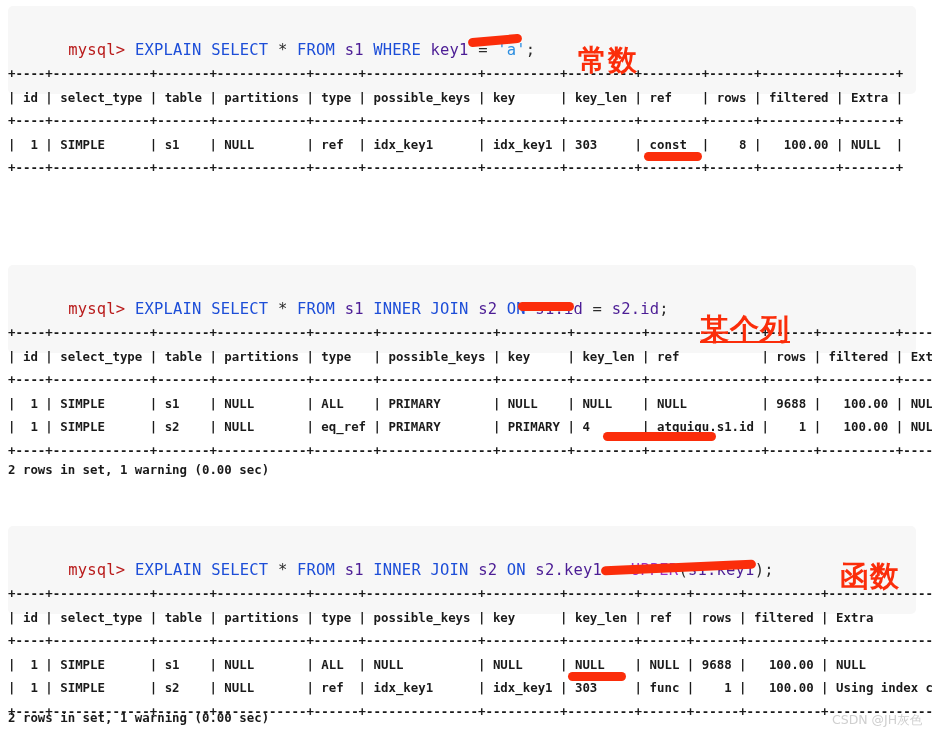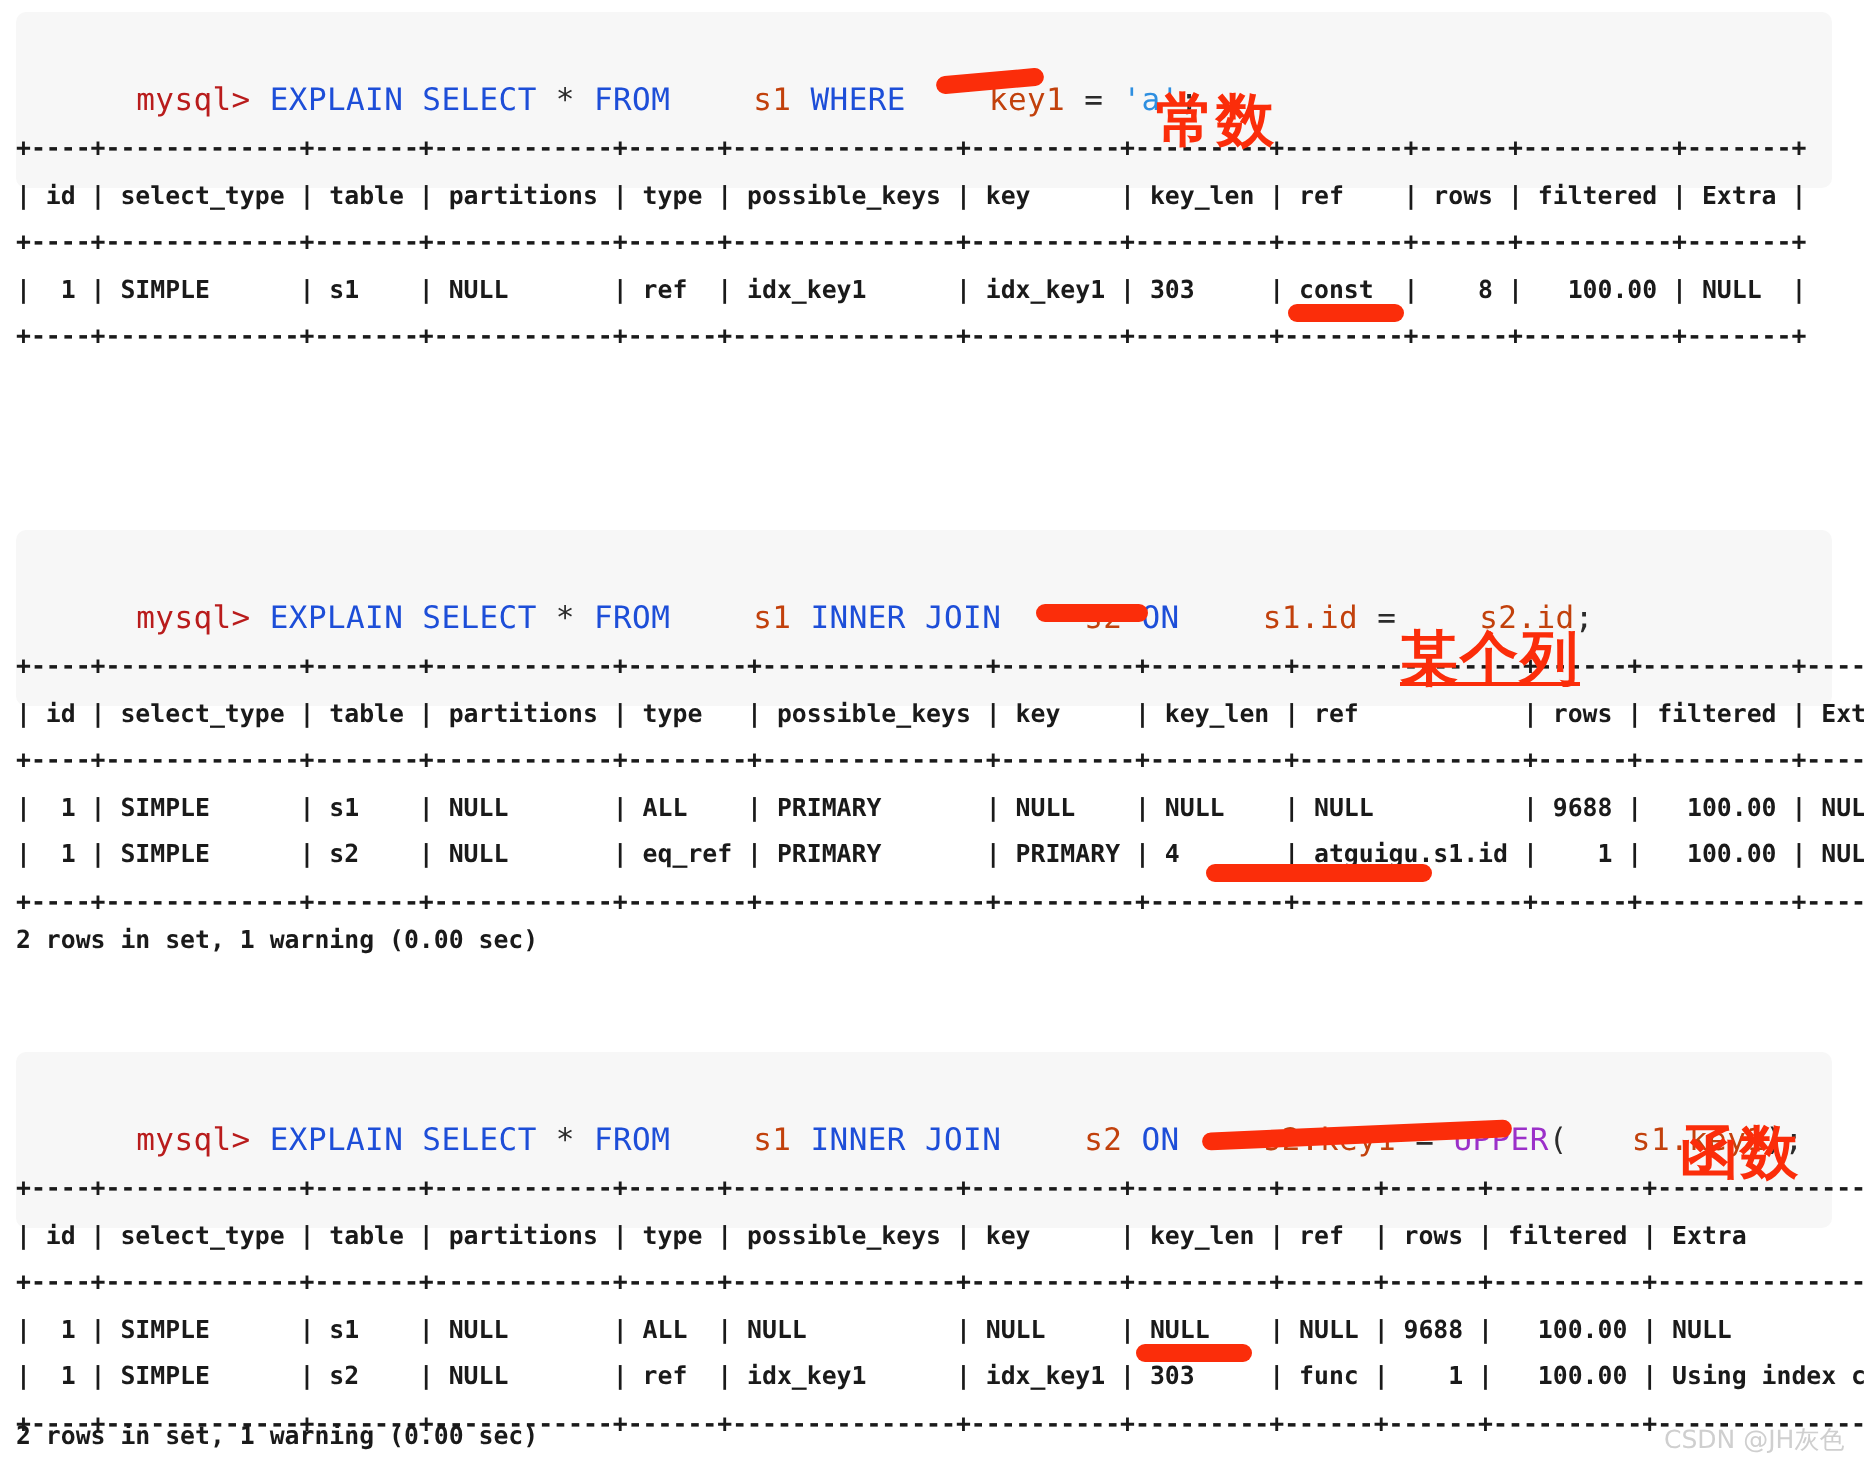--- a/index.html
+++ b/index.html
@@ -32,21 +32,21 @@
     box-sizing: border-box;
     padding: 11px 0 11px 22px;
     font-family: "DejaVu Sans Mono", "Liberation Mono", monospace;
     font-size: 15.5px;
     line-height: 22px;
     white-space: pre;
     letter-spacing: 0.2px;
   }
   .tok-prompt   { color: #b91c1c; }
   .tok-keyword  { color: #1d4ed8; }
-  .tok-ident    { color: #c2410c; padding-left: 32px; }
+  .tok-ident    { color: #4c1d95; }
   .tok-string   { color: #2e8fe0; }
   .tok-punct    { color: #2b2b2b; }
   .tok-func     { color: #9b30c9; }
 
   
   .ascii {
     position: absolute;
     left: 8px;
     font-family: "DejaVu Sans Mono", "Liberation Mono", monospace;
     font-size: 12.4px;

